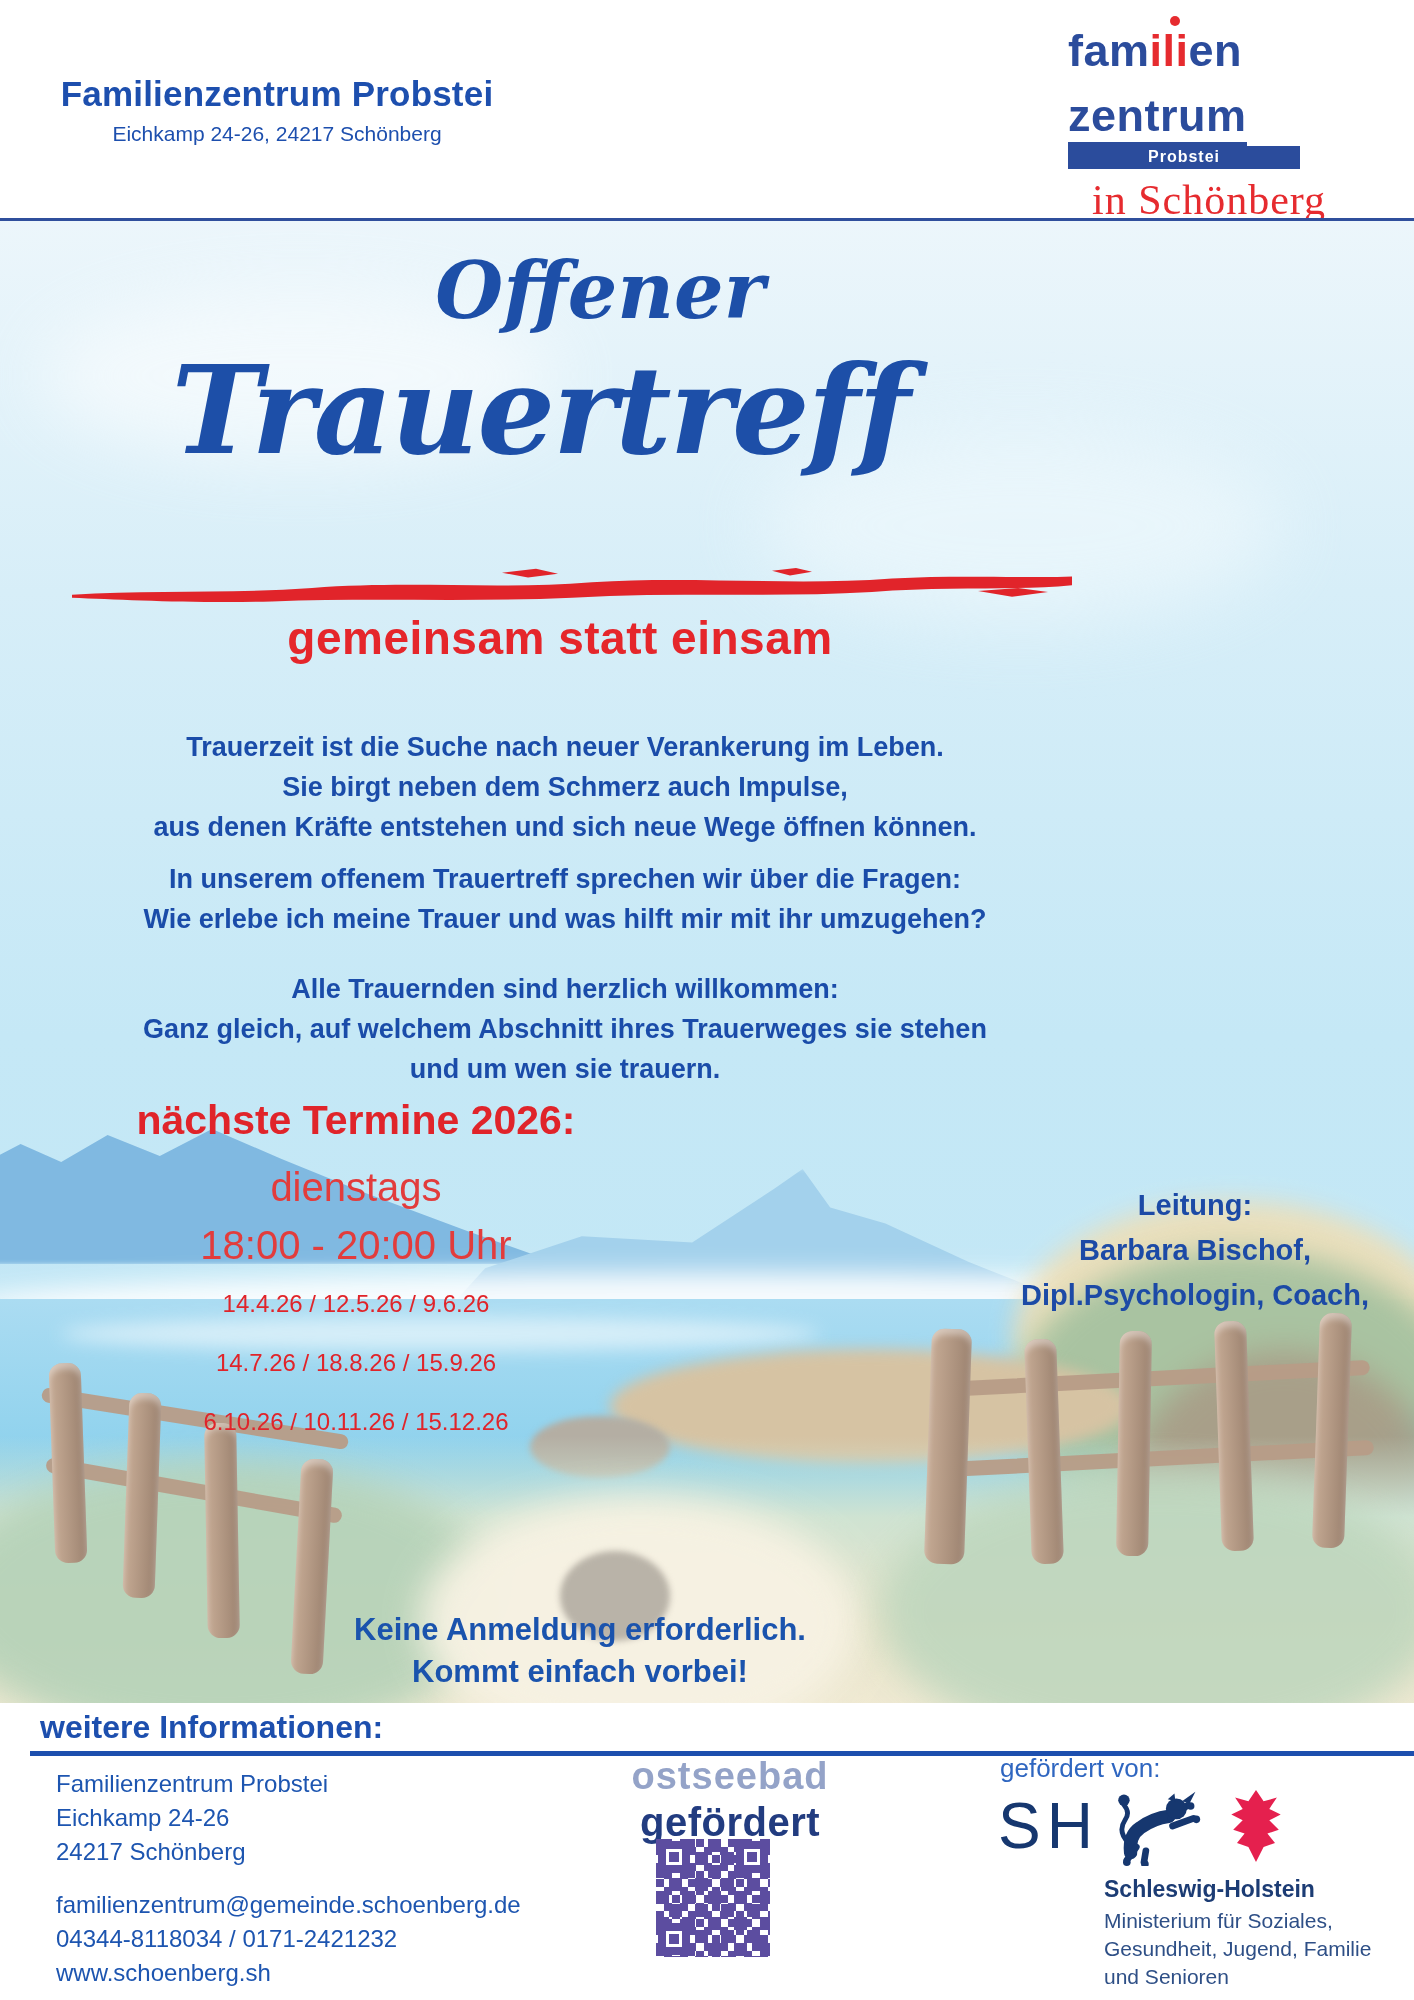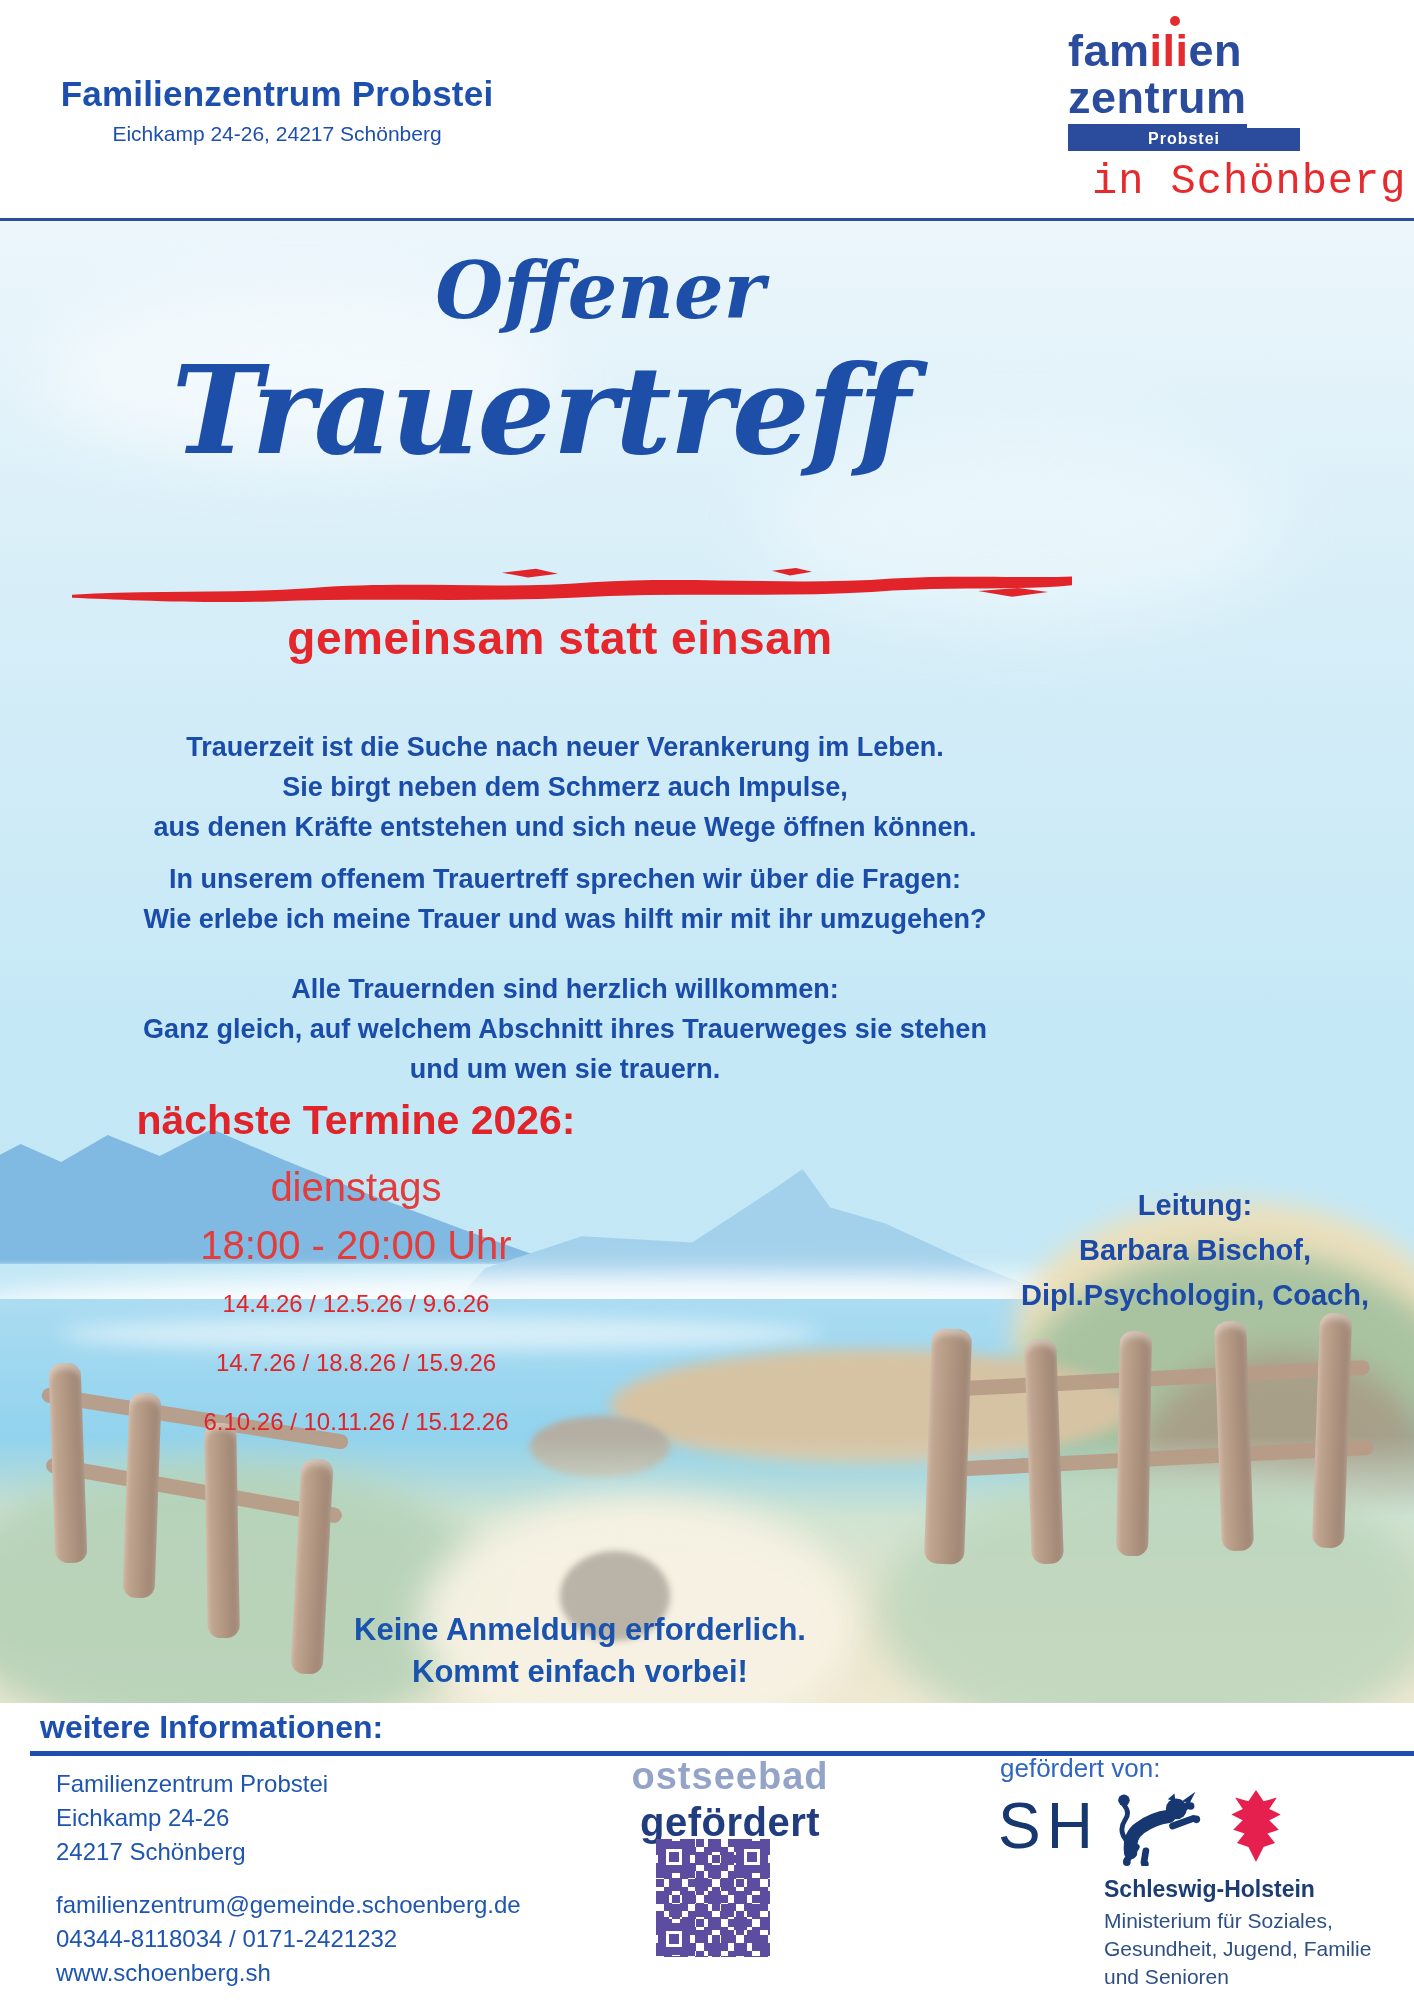--- a/index.html
+++ b/index.html
@@ -13,23 +13,23 @@
           font-family:"Liberation Sans",sans-serif;overflow:hidden;}
 
   
   .org-block{position:absolute;left:46px;top:74px;width:462px;text-align:center;color:var(--accent_blue);}
   .org-name{font-size:35px;font-weight:bold;letter-spacing:.2px;}
   .org-address{font-size:21px;margin-top:8px;font-weight:500;}
   .logo{position:absolute;left:1068px;top:28px;width:346px;line-height:1;}
   .logo-l1{position:relative;font-size:45px;font-weight:bold;color:var(--logo_blue);letter-spacing:.5px;}
   .logo-l1 .red{color:var(--logo_red);position:relative;}
   .logo-l1 .red::after{content:"";position:absolute;left:20px;top:-9px;width:10px;height:10px;border-radius:50%;background:var(--logo_red);}
-  .logo-l2{display:inline-block;font-size:45px;font-weight:bold;color:var(--logo_blue);letter-spacing:.5px;margin-top:2px;border-bottom:4px solid var(--logo_blue);padding-bottom:4px;}
+  .logo-l2{display:inline-block;font-size:45px;font-weight:bold;color:var(--logo_blue);letter-spacing:.5px;margin-top:20px;border-bottom:4px solid var(--logo_blue);padding-bottom:4px;}
   .logo-banner{width:232px;background:var(--logo_blue);color:#fff;font-size:16px;font-weight:bold;text-align:center;padding:3px 0 4px;letter-spacing:1px;}
-  .logo-l3{font-size:42px;color:var(--logo_red);margin:10px 0 0 24px;font-weight:500;letter-spacing:1px;font-family:Liberation Mono, monospace;}
+  .logo-l3{font-size:42px;color:var(--logo_red);margin:10px 0 0 24px;font-weight:500;letter-spacing:1px;font-family:Liberation Serif, serif;}
 
   
   .scene{position:absolute;left:0;top:218px;width:1414px;height:1485px;overflow:hidden;
          border-top:3px solid #2f4f9c;
          background:linear-gradient(180deg,#ecf6fb 0%,#d7eef8 25%,#c5e8f6 55%,#bfe6f5 100%);}
   .scene .blob{position:absolute;border-radius:50%;}
   .cloud1{left:40px;top:70px;width:520px;height:170px;background:#ffffff;opacity:.55;filter:blur(34px);}
   .cloud2{left:760px;top:210px;width:520px;height:190px;background:#f2fafd;opacity:.6;filter:blur(36px);}
   .hill-left{position:absolute;left:-20px;top:893px;width:580px;height:150px;background:#79b4df;opacity:.9;filter:blur(2px);
     clip-path:polygon(0 100%,0 34%,7% 20%,14% 32%,22% 14%,31% 28%,40% 10%,52% 30%,66% 52%,84% 78%,100% 100%);}

